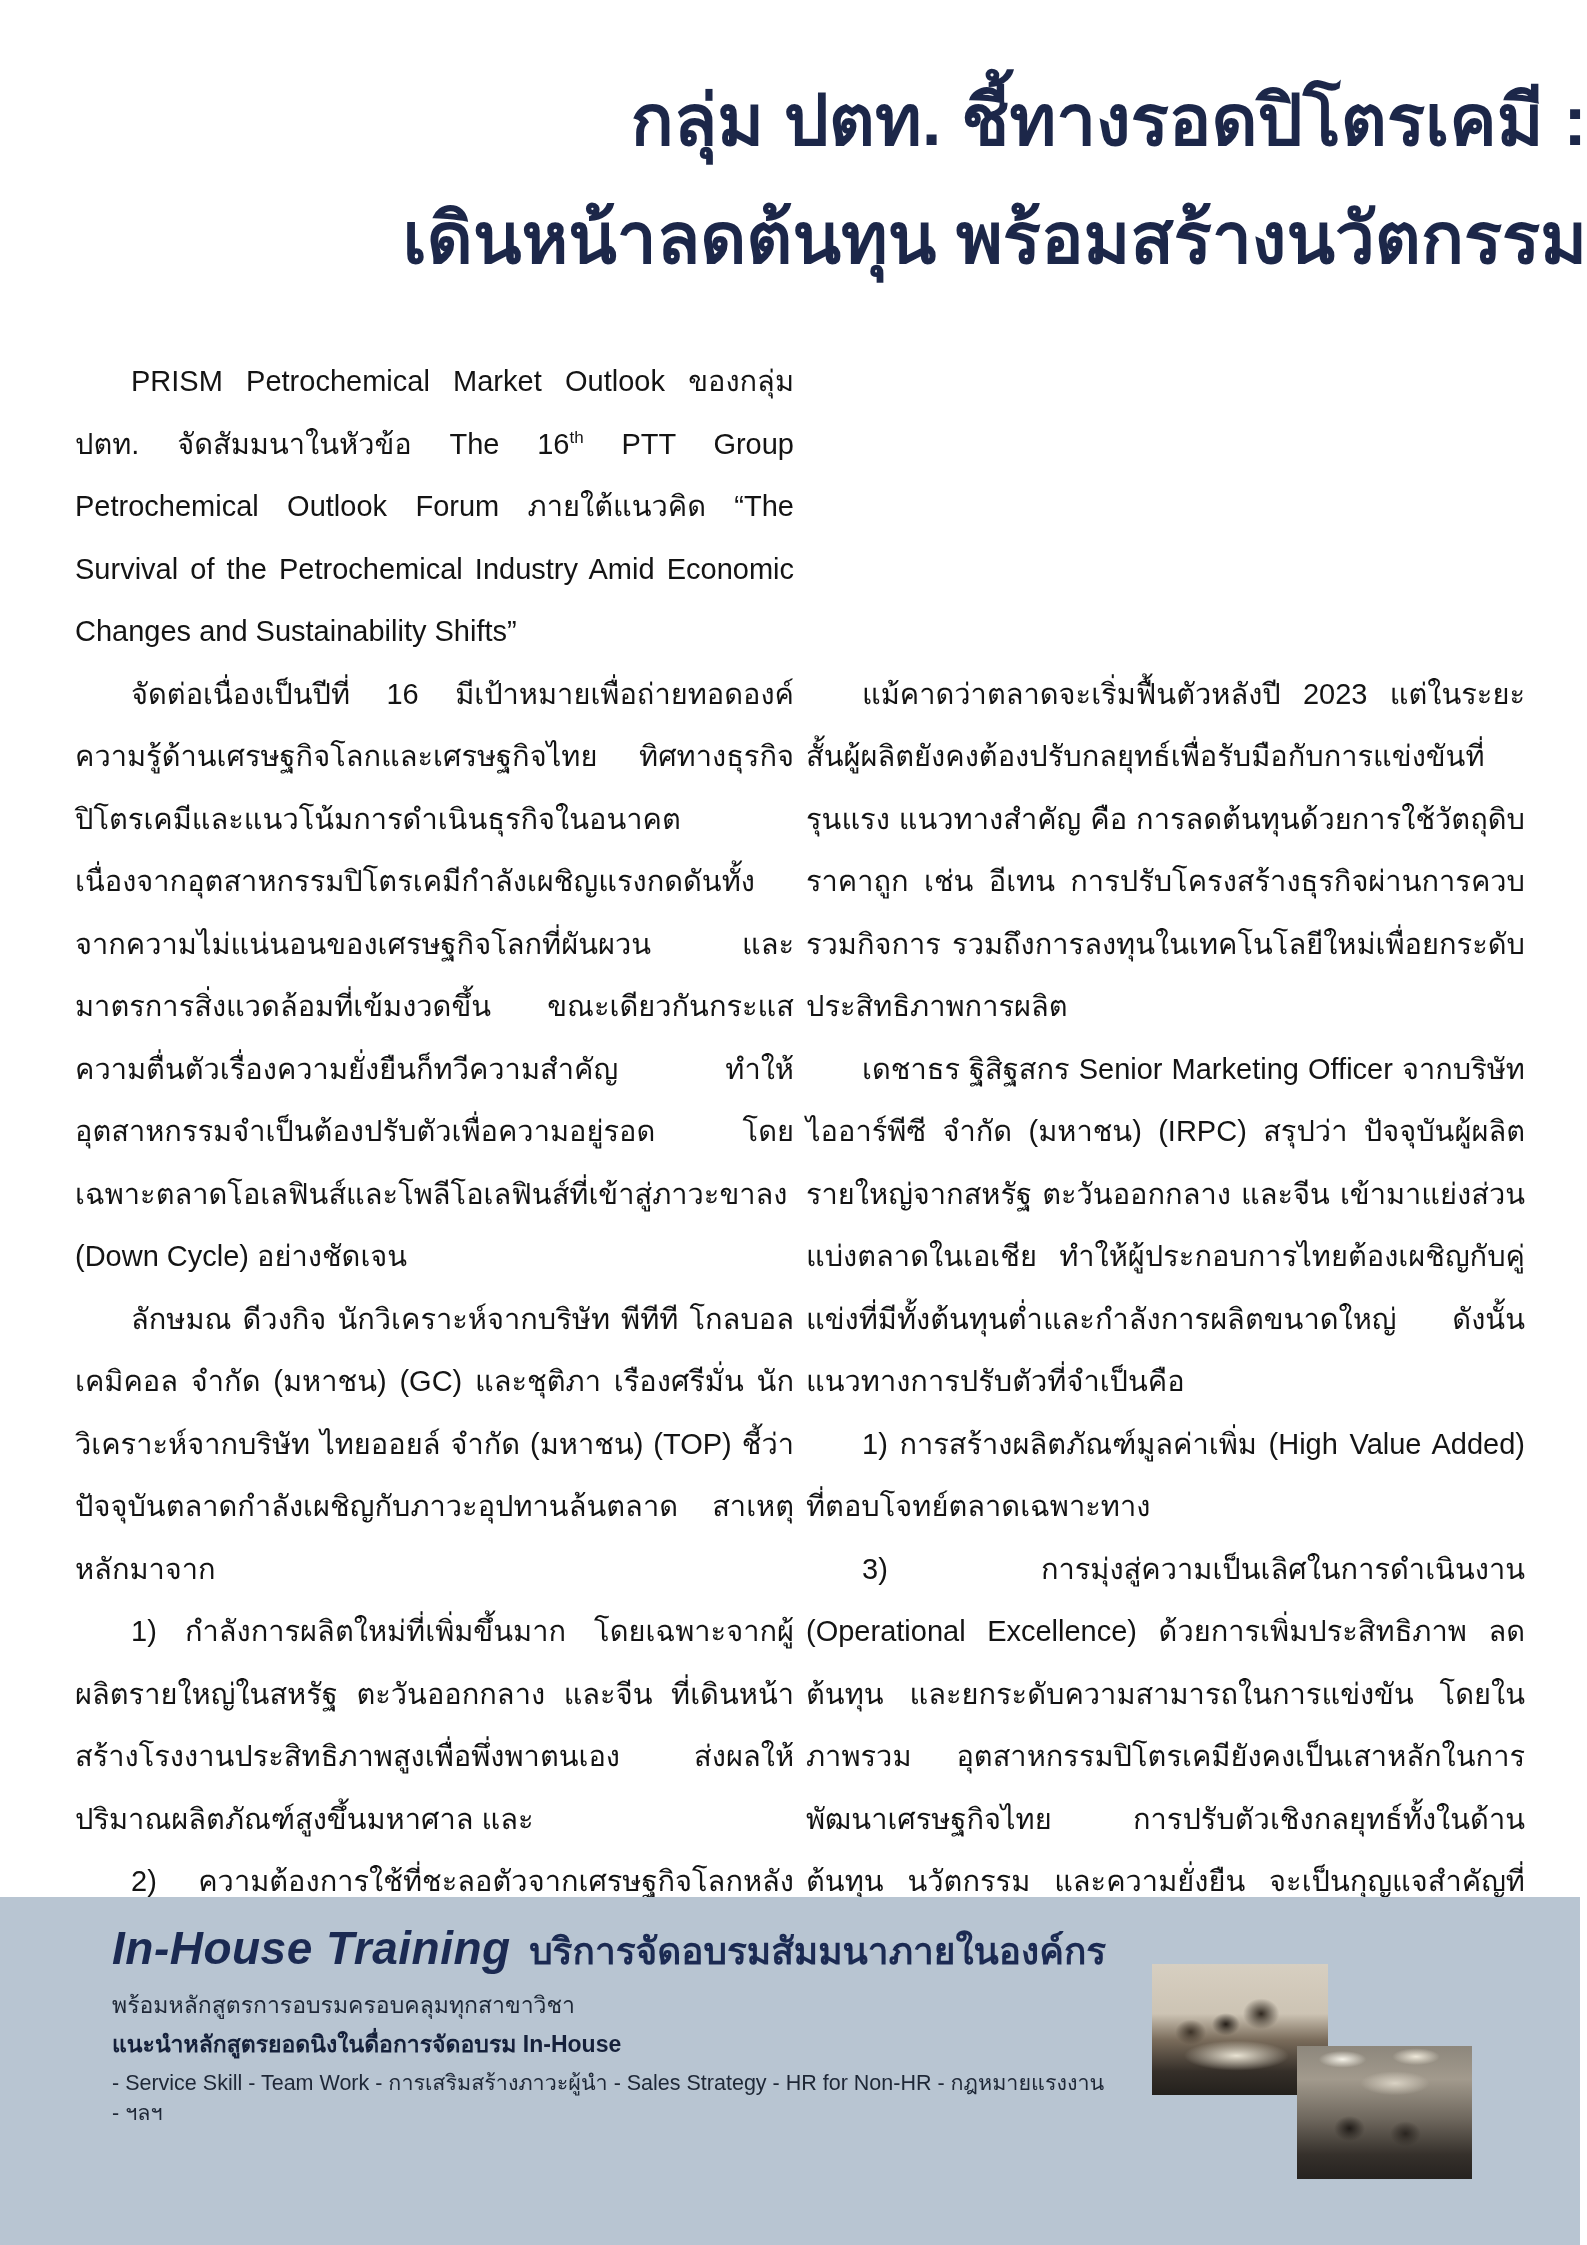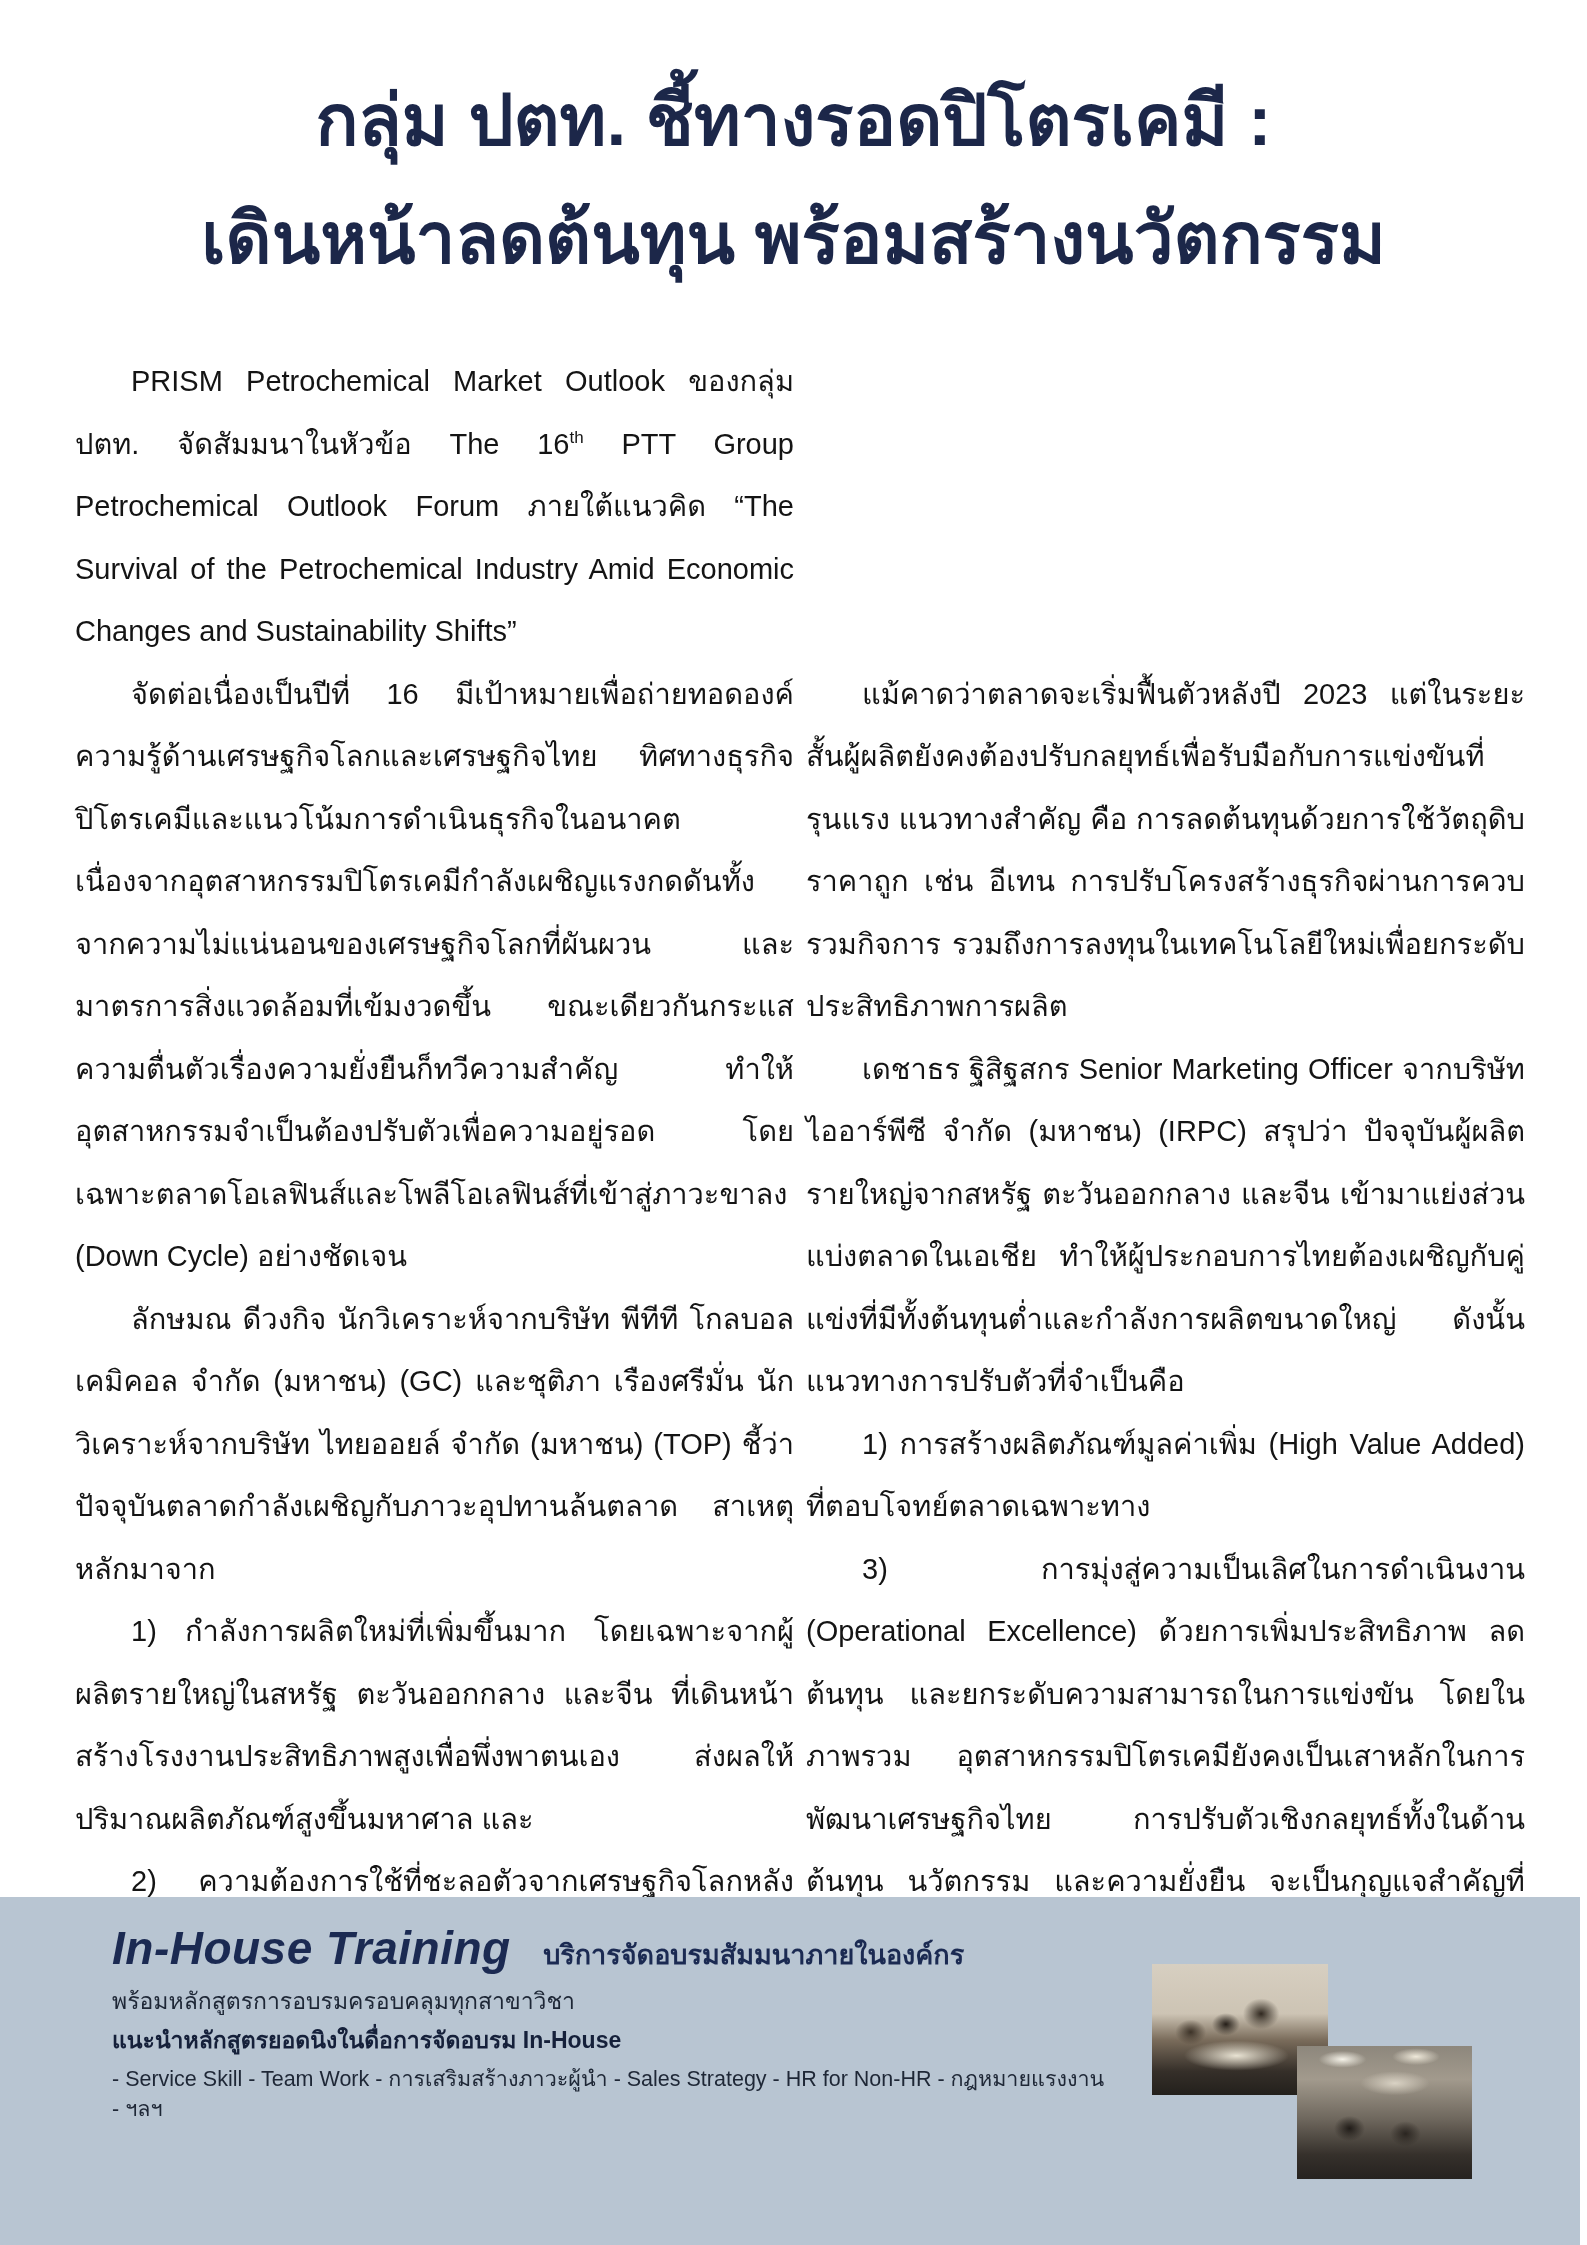--- a/index.html
+++ b/index.html
@@ -6,21 +6,21 @@
   .page {
     position:relative;
     width:1587px; height:2245px;
     background:#ffffff;
     overflow:hidden;
     font-family:"Liberation Sans", sans-serif;
   }
   
   .title {
     position:absolute; top:62px; left:0; width:1587px;
-    text-align:center;
+    text-align:right;
     color:#1c2749;
     font-weight:bold;
     font-size:71px;
     line-height:118px;
     margin:0;
   }
   
   .columns {
     position:absolute; top:350px; left:75px; width:1450px;
     display:flex; gap:12px;align-items:flex-end;
@@ -47,21 +47,21 @@
     width:1580px; height:348px;
     background:#b8c5d2;
   }
   .footer-text {
     position:absolute; left:112px; top:24px; width:1000px;
   }
   .f-title { color:#1b2a52; white-space:nowrap; margin:0 0 10px 0; }
   .f-en {
     font-size:46px; font-weight:bold; font-style:italic; letter-spacing:0.5px;text-align:right;
   }
-  .f-th { font-size:27px; font-weight:bold; margin-left:28px; }
+  .f-th { font-size:37px; font-weight:bold; margin-left:14px; }
   .f-line {
     margin:0 0 9px 0;
     font-size:23px; line-height:30px;
     color:#1e2736;
   }
   .f-line.bold { font-weight:bold; color:#15203a; }
   .f-line.small { font-size:21.5px; }
   
   .photo { position:absolute; }
   .photo1 {

